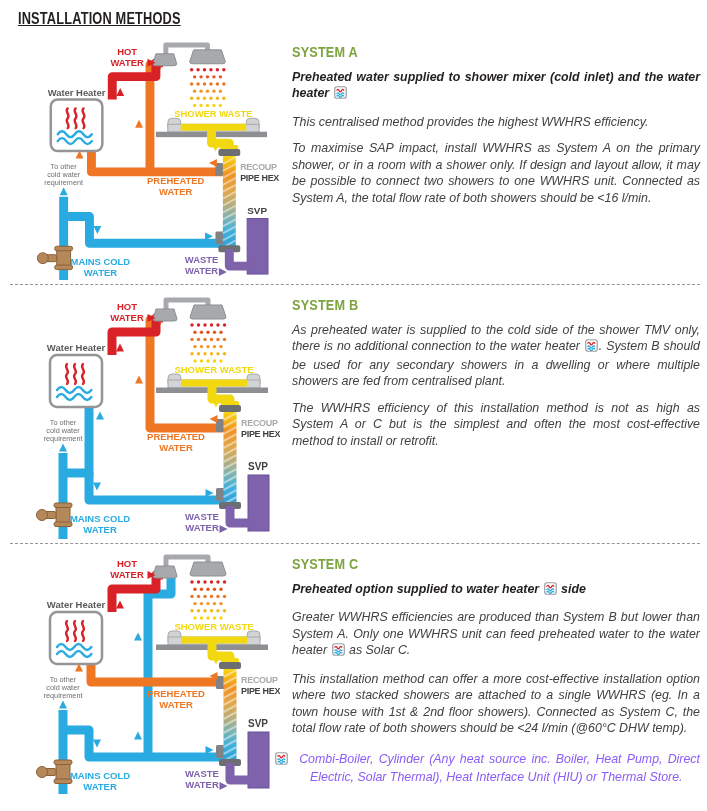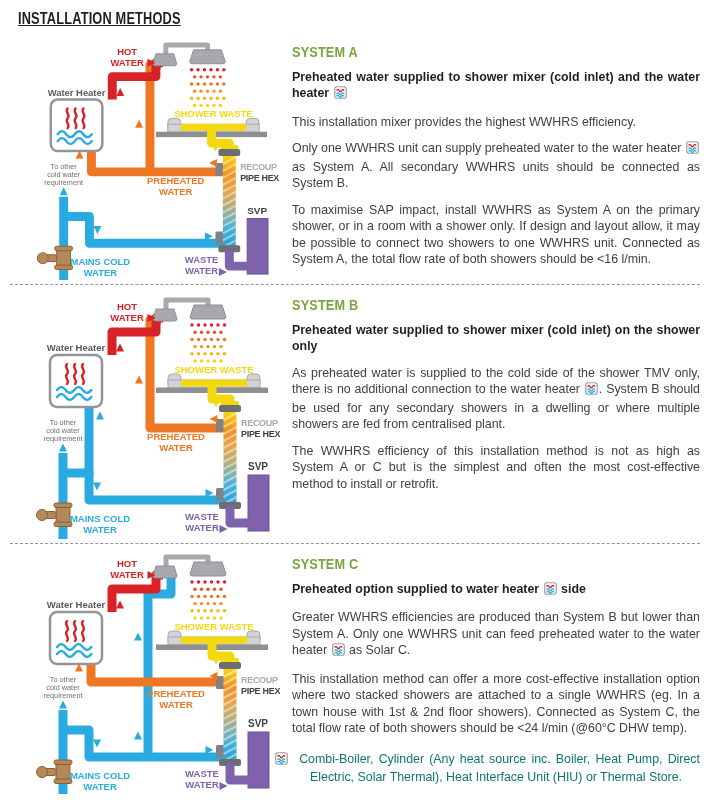--- a/index.html
+++ b/index.html
@@ -7,24 +7,24 @@
   .page{padding:8px 7px 0 10px;}
   h1{font-size:16px;font-weight:bold;color:#231f20;margin:2px 0 4px 8px;
      text-decoration:underline;letter-spacing:.2px;transform:scaleX(.8);transform-origin:left center;white-space:nowrap;}
   section{display:flex;border-bottom:1px dashed #939598;padding:2px 0 4px;}
   section:last-of-type{border-bottom:none;}
   .diagram{width:274px;flex:none;}
   .diagram svg{display:block;}
   .text{flex:1;padding:4px 0 0 8px;font-size:12.4px;line-height:16.5px;text-align:justify;}
   h2{font-size:15.5px;font-weight:bold;margin:6px 0 8px;letter-spacing:.2px;
      transform:scaleX(.82);transform-origin:left center;white-space:nowrap;}
-  .text p{margin:0 0 10px;}
+  .text p{margin:0 0 10px;font-style:italic;}
   p.lead{font-weight:bold;color:#231f20;}
   .icon-wh{display:inline-block;vertical-align:-2px;margin:0 1px;}
-  .footnote{color:#0f766e;padding-left:18px;text-indent:-18px;margin-top:14px !important;}
+  .footnote{color:#8b5cf6;padding-left:18px;text-indent:-18px;margin-top:14px !important;}
 </style>
 </head>
 <body>
 
 <div class="page">
   <h1>INSTALLATION METHODS</h1>
   <div id="sections">
       <section>
         <div class="diagram">
           <svg viewBox="0 0 270 248" width="270" height="246">
@@ -159,27 +159,21 @@
           </svg>
         </div>
         <div class="text">
           <h2 style="color: rgb(124, 164, 63);">SYSTEM A</h2>
           <p class="lead"><strong>Preheated water supplied to shower mixer (cold inlet) and the water heater </strong><span class="icon-wh"><svg viewBox="0 0 13 13" width="13" height="13">
                 <rect x="0.75" y="0.75" width="11.5" height="11.5" rx="2.2" fill="#fff" stroke="#9b9da0" stroke-width="1.2"></rect>
                 <path d="M2.6,4.6 Q3.85,2.2 5.1,4.6 T7.6,4.6 T10.1,4.6" fill="none" stroke="#d92128" stroke-width="1.3"></path>
                 <path d="M2.6,7.9 Q3.85,6 5.1,7.9 T7.6,7.9 T10.1,7.9" fill="none" stroke="#29abe2" stroke-width="1.3"></path>
                 <path d="M2.6,10.4 Q3.85,8.5 5.1,10.4 T7.6,10.4 T10.1,10.4" fill="none" stroke="#29abe2" stroke-width="1.3"></path>
               </svg></span></p>
-          <p><span>This installation mixer provides the highest WWHRS efficiency.</span></p>
-          <p><span>Only one WWHRS unit can supply preheated water to the water heater </span><span class="icon-wh"><svg viewBox="0 0 13 13" width="13" height="13">
-                <rect x="0.75" y="0.75" width="11.5" height="11.5" rx="2.2" fill="#fff" stroke="#9b9da0" stroke-width="1.2"></rect>
-                <path d="M2.6,4.6 Q3.85,2.2 5.1,4.6 T7.6,4.6 T10.1,4.6" fill="none" stroke="#d92128" stroke-width="1.3"></path>
-                <path d="M2.6,7.9 Q3.85,6 5.1,7.9 T7.6,7.9 T10.1,7.9" fill="none" stroke="#29abe2" stroke-width="1.3"></path>
-                <path d="M2.6,10.4 Q3.85,8.5 5.1,10.4 T7.6,10.4 T10.1,10.4" fill="none" stroke="#29abe2" stroke-width="1.3"></path>
-              </svg></span><span> as System A. All secondary WWHRS units should be connected as System B.</span></p>
+          <p><span>This centralised method provides the highest WWHRS efficiency.</span></p>
           <p><span>To maximise SAP impact, install WWHRS as System A on the primary shower, or in a room with a shower only. If design and layout allow, it may be possible to connect two showers to one WWHRS unit. Connected as System A, the total flow rate of both showers should be &lt;16 l/min.</span></p>
         </div>
       </section>
       <section>
         <div class="diagram">
           <svg viewBox="0 0 270 248" width="270" height="252">
             <defs>
               <linearGradient id="hexgrad1" x1="0" y1="120" x2="0" y2="216" gradientUnits="userSpaceOnUse">
                 <stop offset="0" stop-color="#f8e00c"></stop>
                 <stop offset="0.22" stop-color="#f29120"></stop>
@@ -304,21 +298,20 @@
             <path d="M49,162.5 L57,162.5 L53,154.5 Z" fill="#29abe2"></path>
             <path d="M83,193.5 L91,193.5 L87,201.5 Z" fill="#29abe2"></path>
             <path d="M195.5,200 L195.5,208 L203.5,204 Z" fill="#29abe2"></path>
             <path d="M209.5,236 L209.5,244 L217.5,240 Z" fill="#7e62ab"></path>
             <path d="M125,94.5 L133,94.5 L129,86.5 Z" fill="#ef7622"></path>
             <path d="M86,130.5 L94,130.5 L90,122.5 Z" fill="#29abe2"></path>
           </svg>
         </div>
         <div class="text">
           <h2 style="color: rgb(124, 164, 63);">SYSTEM B</h2>
-          <p class="lead"><strong>Preheated water supplied to shower mixer (cold inlet) on the shower only</strong></p>
           <p><span>As preheated water is supplied to the cold side of the shower TMV only, there is no additional connection to the water heater </span><span class="icon-wh"><svg viewBox="0 0 13 13" width="13" height="13">
                 <rect x="0.75" y="0.75" width="11.5" height="11.5" rx="2.2" fill="#fff" stroke="#9b9da0" stroke-width="1.2"></rect>
                 <path d="M2.6,4.6 Q3.85,2.2 5.1,4.6 T7.6,4.6 T10.1,4.6" fill="none" stroke="#d92128" stroke-width="1.3"></path>
                 <path d="M2.6,7.9 Q3.85,6 5.1,7.9 T7.6,7.9 T10.1,7.9" fill="none" stroke="#29abe2" stroke-width="1.3"></path>
                 <path d="M2.6,10.4 Q3.85,8.5 5.1,10.4 T7.6,10.4 T10.1,10.4" fill="none" stroke="#29abe2" stroke-width="1.3"></path>
               </svg></span><span>. System B should be used for any secondary showers in a dwelling or where multiple showers are fed from centralised plant.</span></p>
           <p><span>The WWHRS efficiency of this installation method is not as high as System A or C but is the simplest and often the most cost-effective method to install or retrofit.</span></p>
         </div>
       </section>
       <section>

